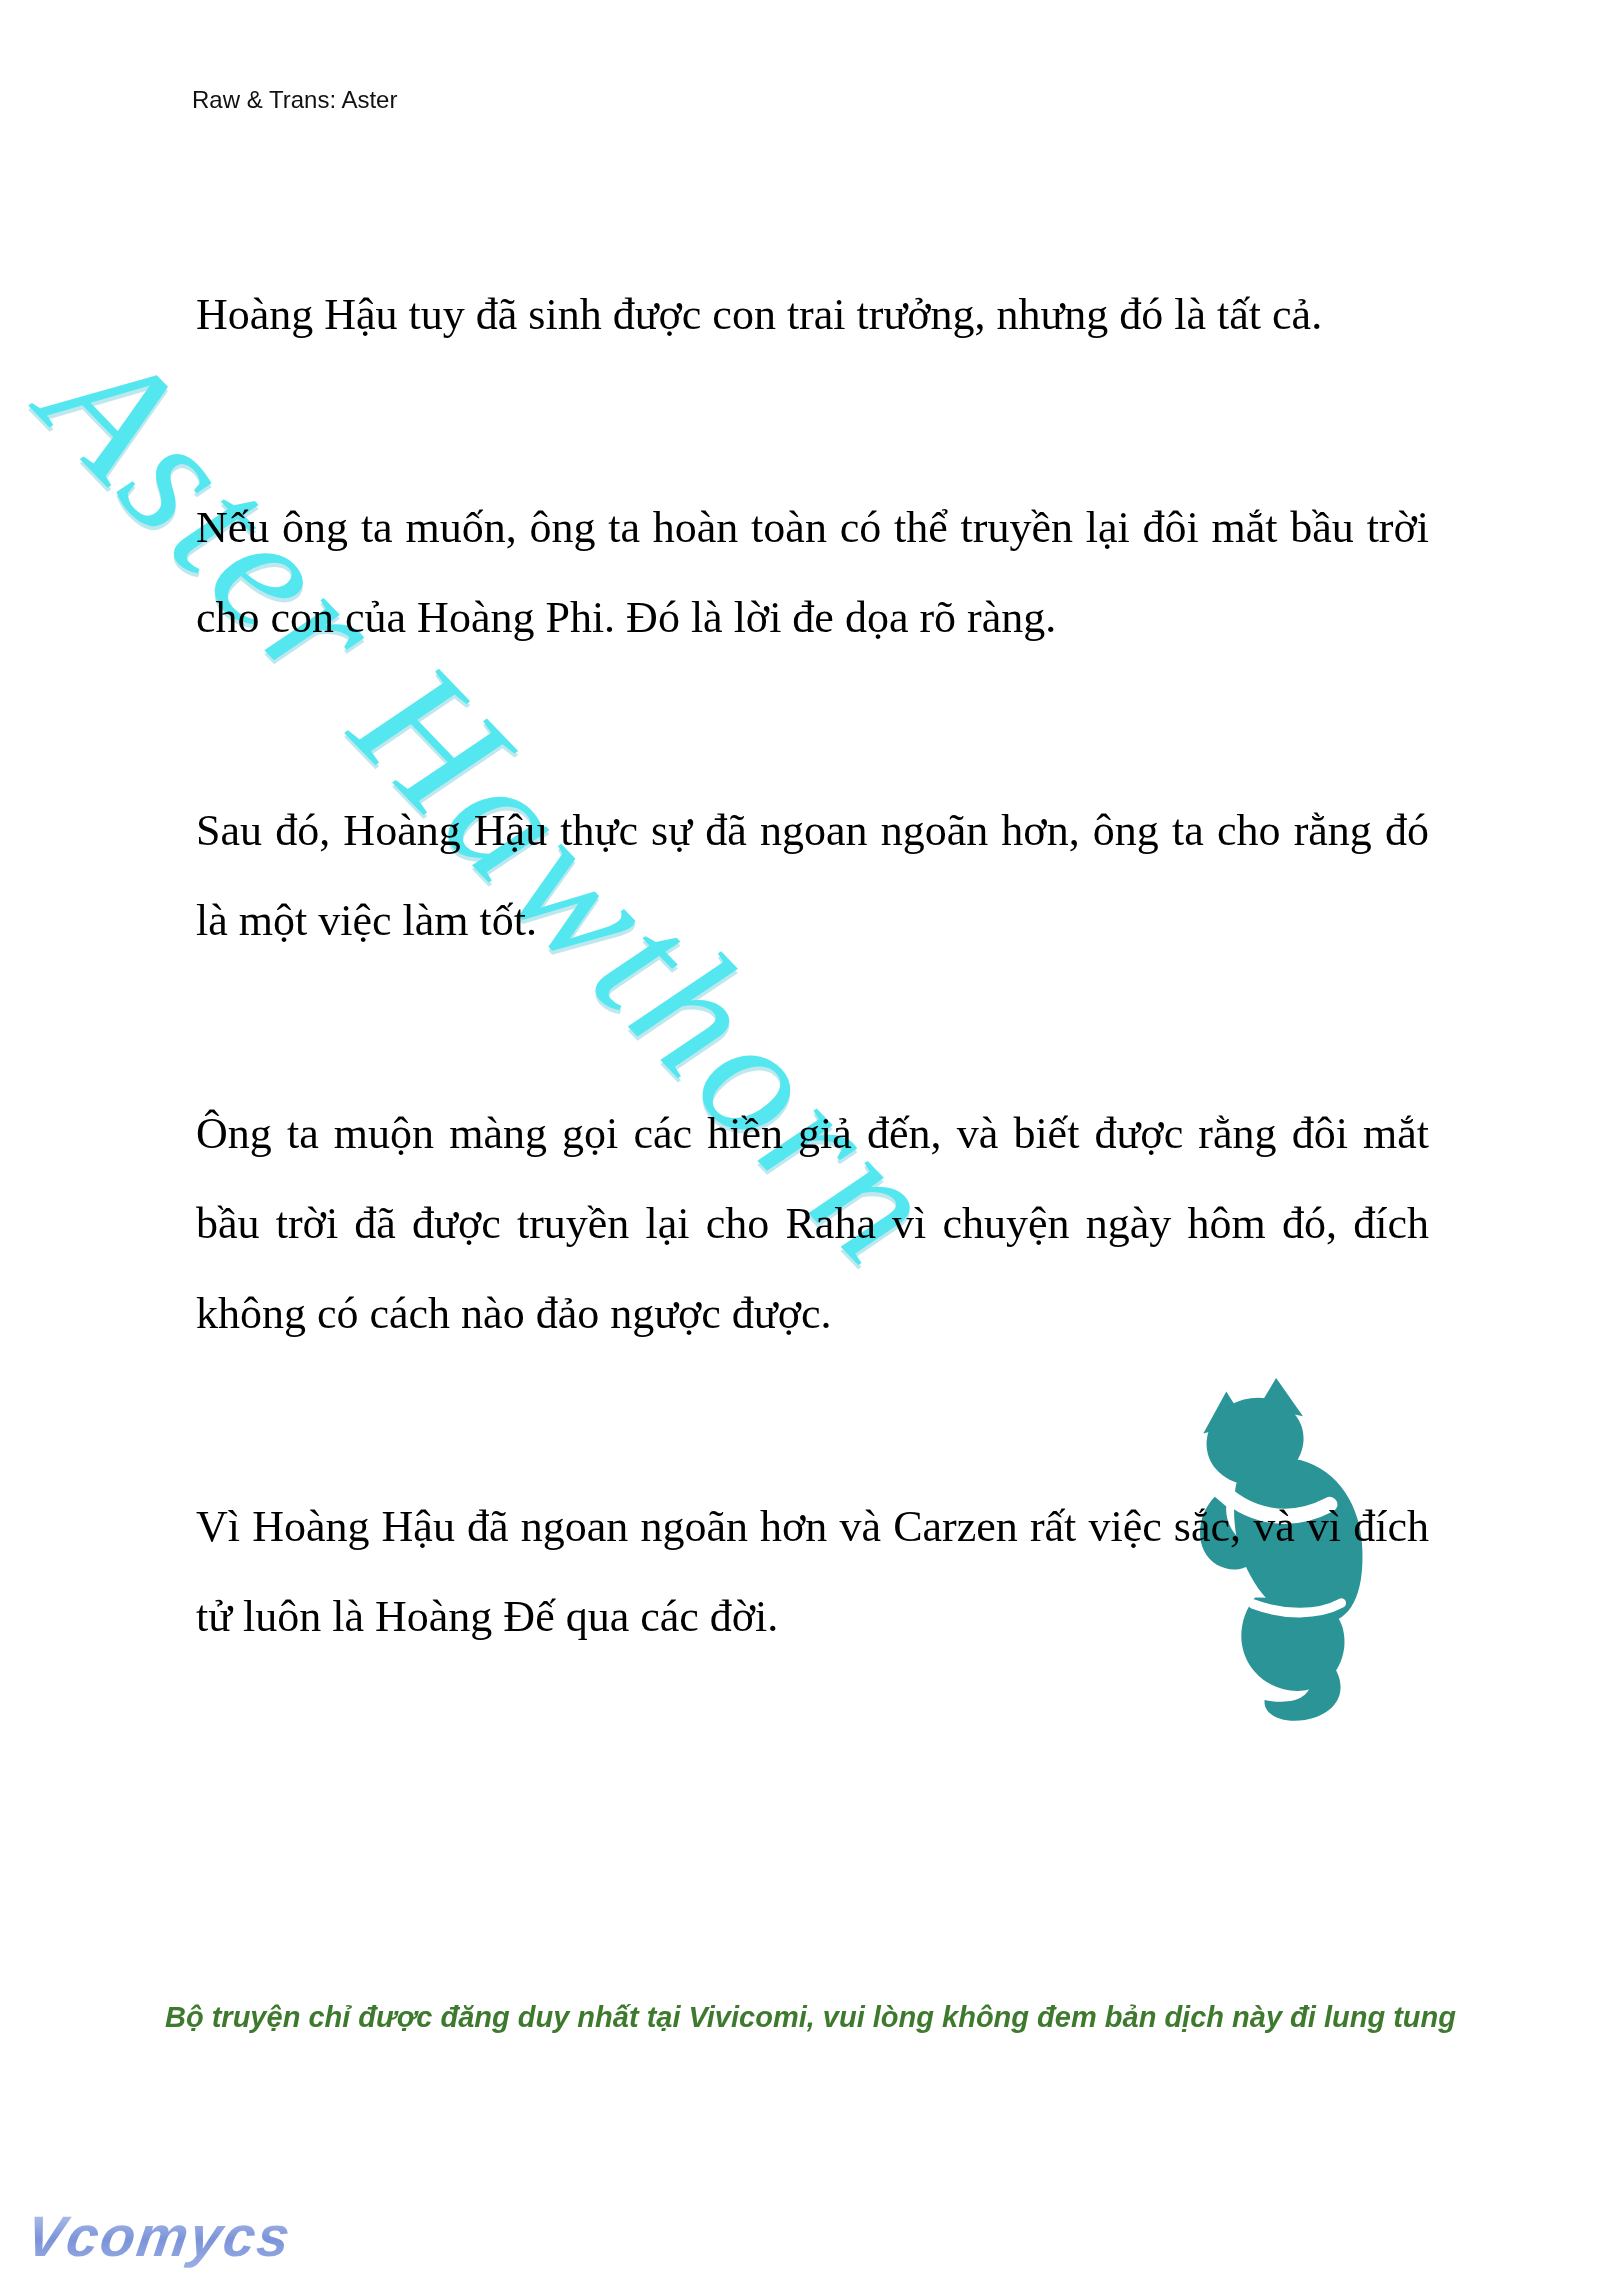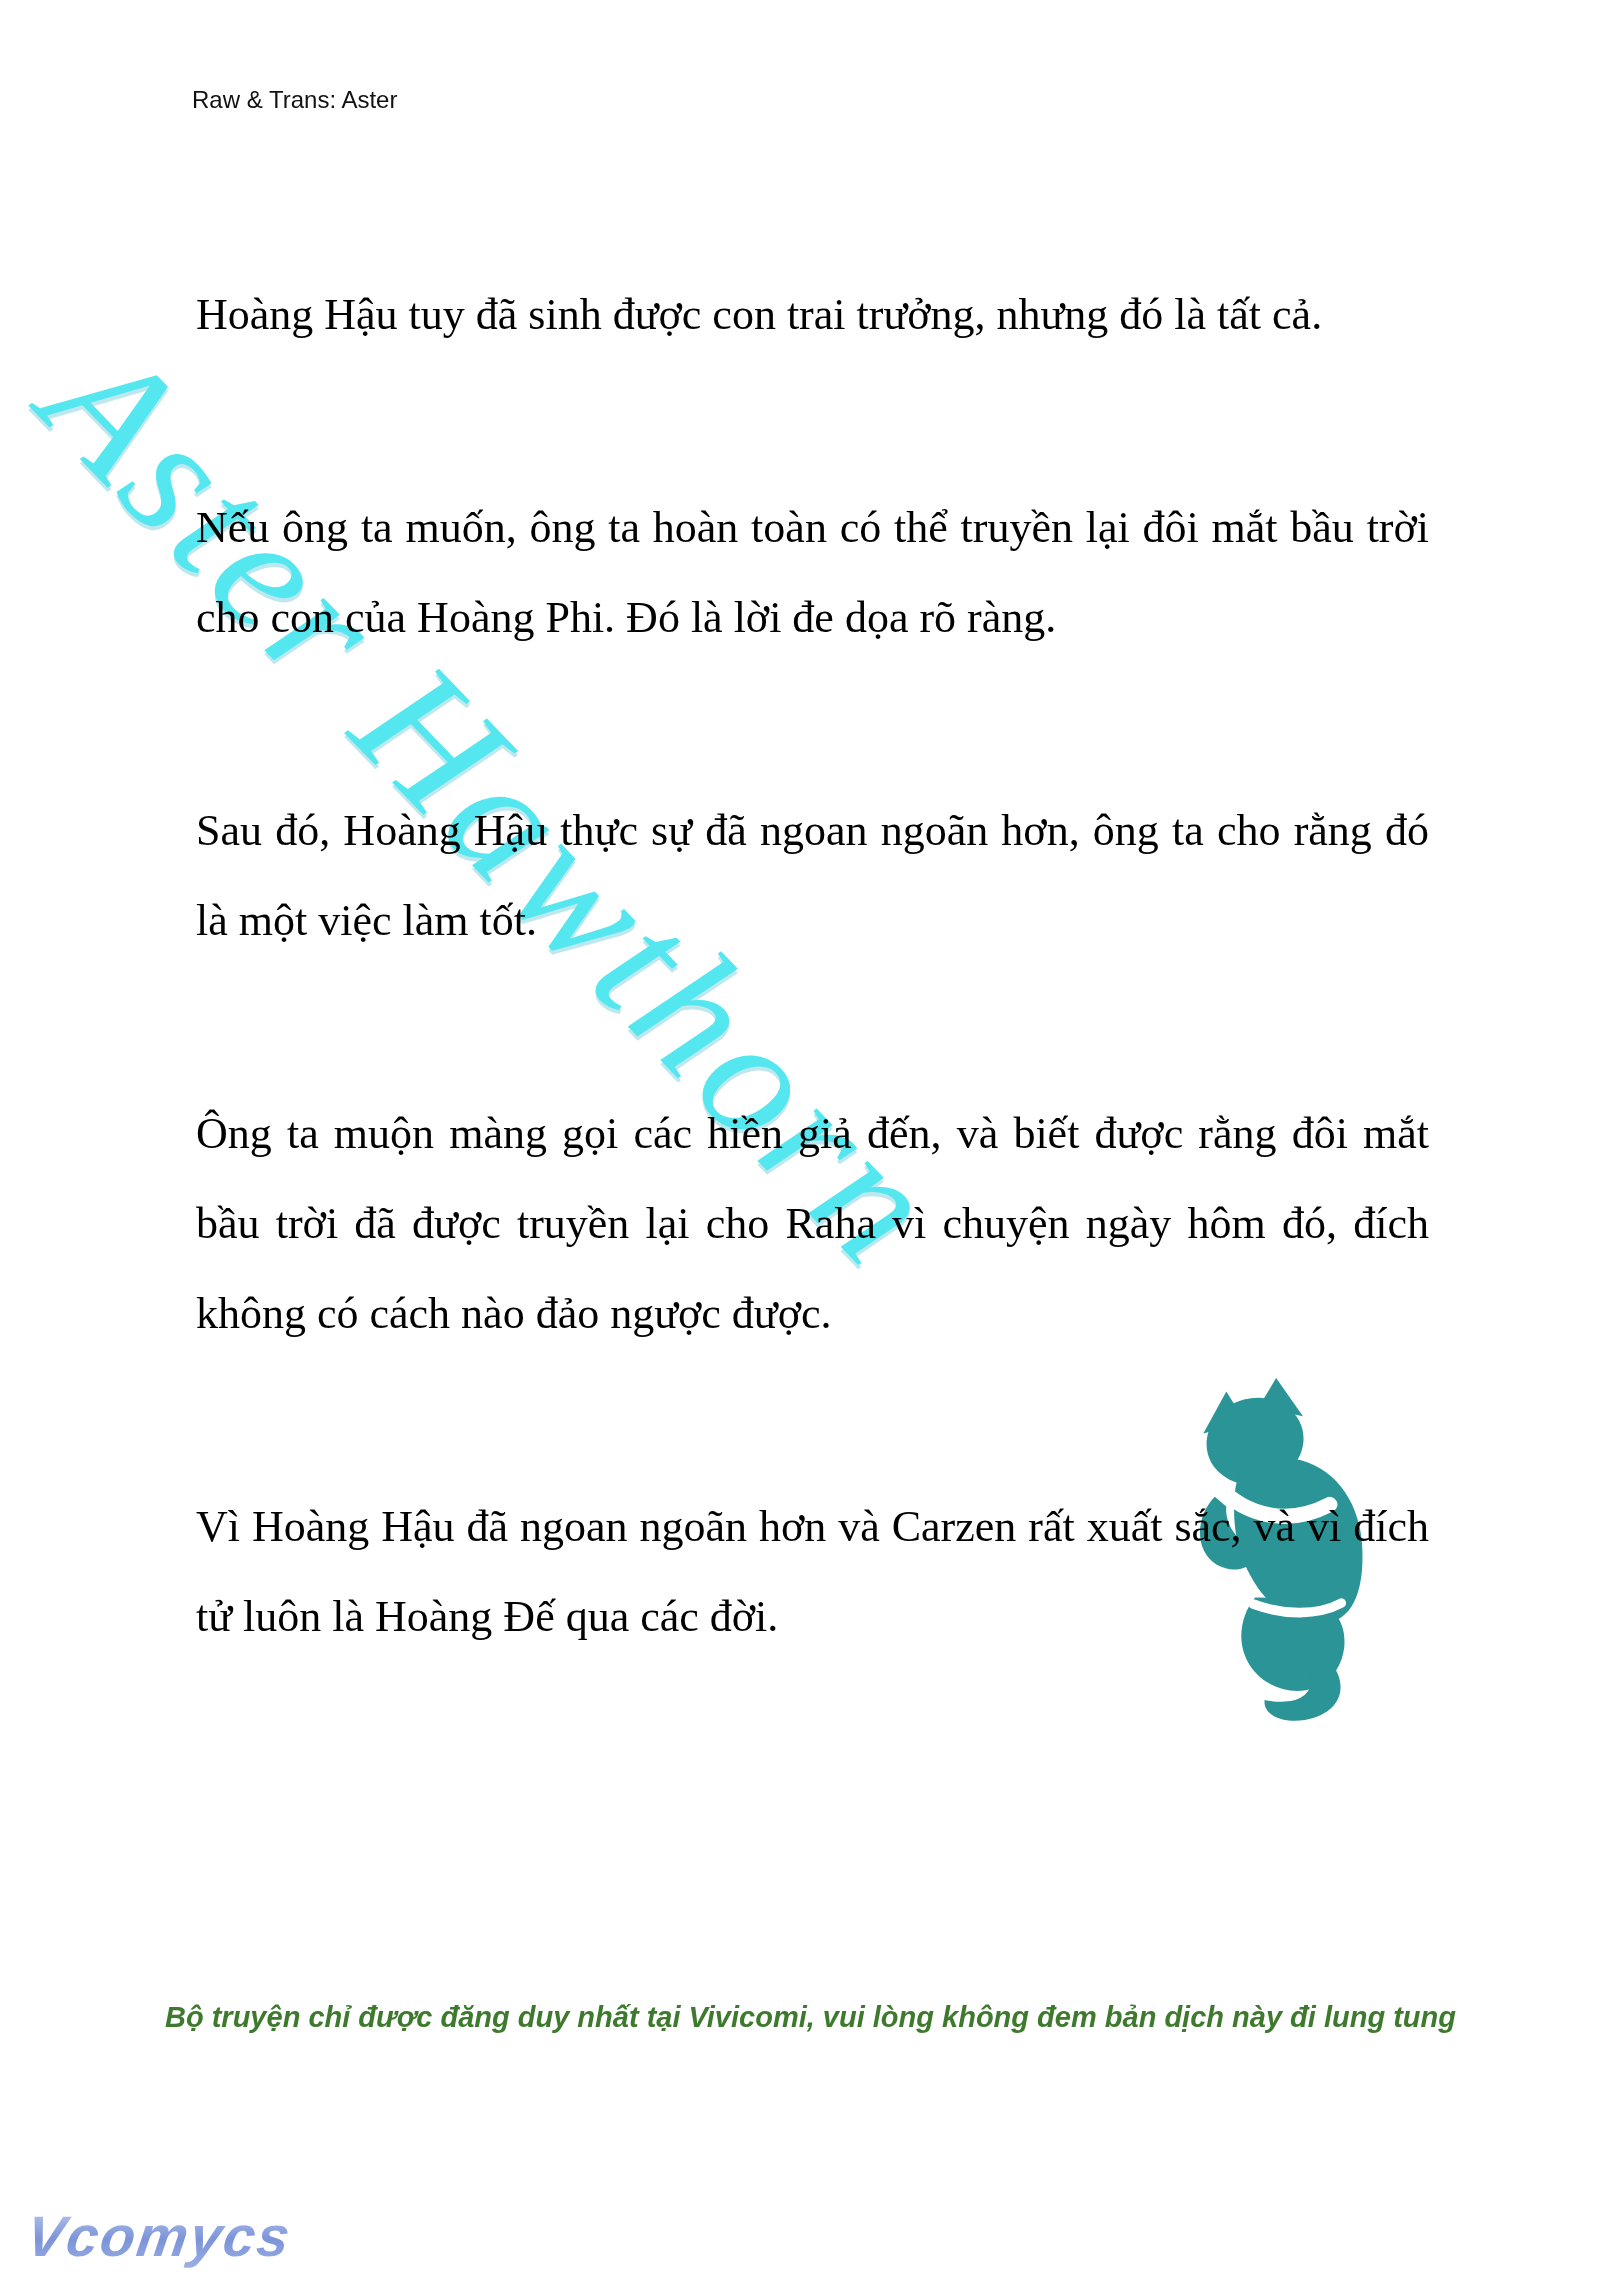--- a/index.html
+++ b/index.html
@@ -96,21 +96,21 @@
     </g>
     <path d="M30 118 C62 152 106 160 148 138" stroke="#ffffff" stroke-width="16" fill="none" stroke-linecap="round"></path>
     <path d="M68 242 C100 254 136 254 160 241" stroke="#ffffff" stroke-width="10" fill="none" stroke-linecap="round"></path>
   </svg>
 
   <div class="content">
     <p>Hoàng Hậu tuy đã sinh được con trai trưởng, nhưng đó là tất cả.</p>
     <p>Nếu ông ta muốn, ông ta hoàn toàn có thể truyền lại đôi mắt bầu trời cho con của Hoàng Phi. Đó là lời đe dọa rõ ràng.</p>
     <p>Sau đó, Hoàng Hậu thực sự đã ngoan ngoãn hơn, ông ta cho rằng đó là một việc làm tốt.</p>
     <p>Ông ta muộn màng gọi các hiền giả đến, và biết được rằng đôi mắt bầu trời đã được truyền lại cho Raha vì chuyện ngày hôm đó, đích không có cách nào đảo ngược được.</p>
-    <p>Vì Hoàng Hậu đã ngoan ngoãn hơn và Carzen rất xuất sắc, và vì đích tử luôn là Hoàng Đế qua các đời.</p>
+    <p>Vì Hoàng Hậu đã ngoan ngoãn hơn và Carzen rất việc sắc, và vì đích tử luôn là Hoàng Đế qua các đời.</p>
   </div>
 
   <div class="footer">
     <div class="fline">Bộ truyện chỉ được đăng duy nhất tại Vivicomi, vui lòng không đem bản dịch này đi lung tung</div>
   </div>
 
   <div class="logo">
     <span class="logo-text">Vcomycs</span>
   </div>
 

